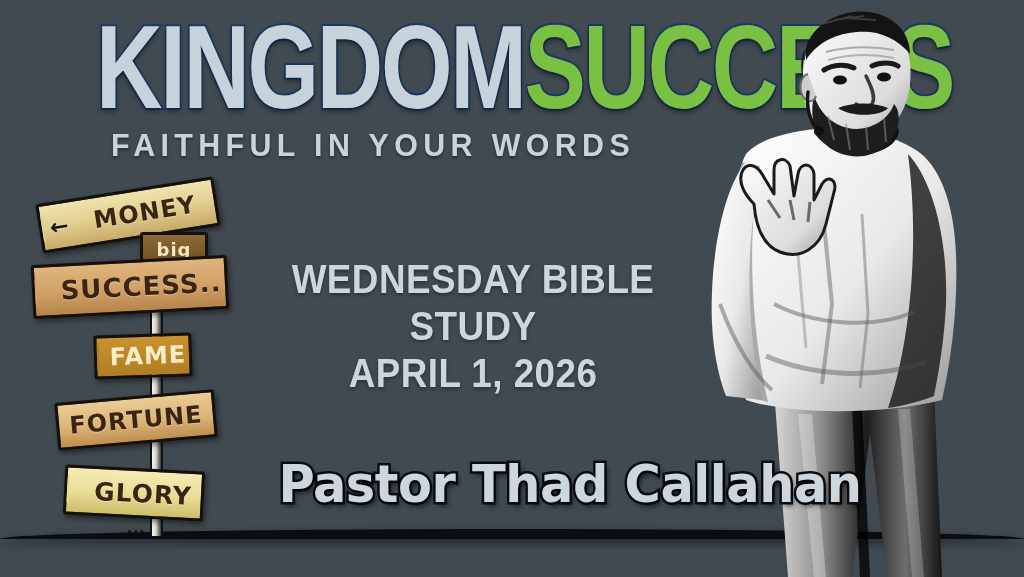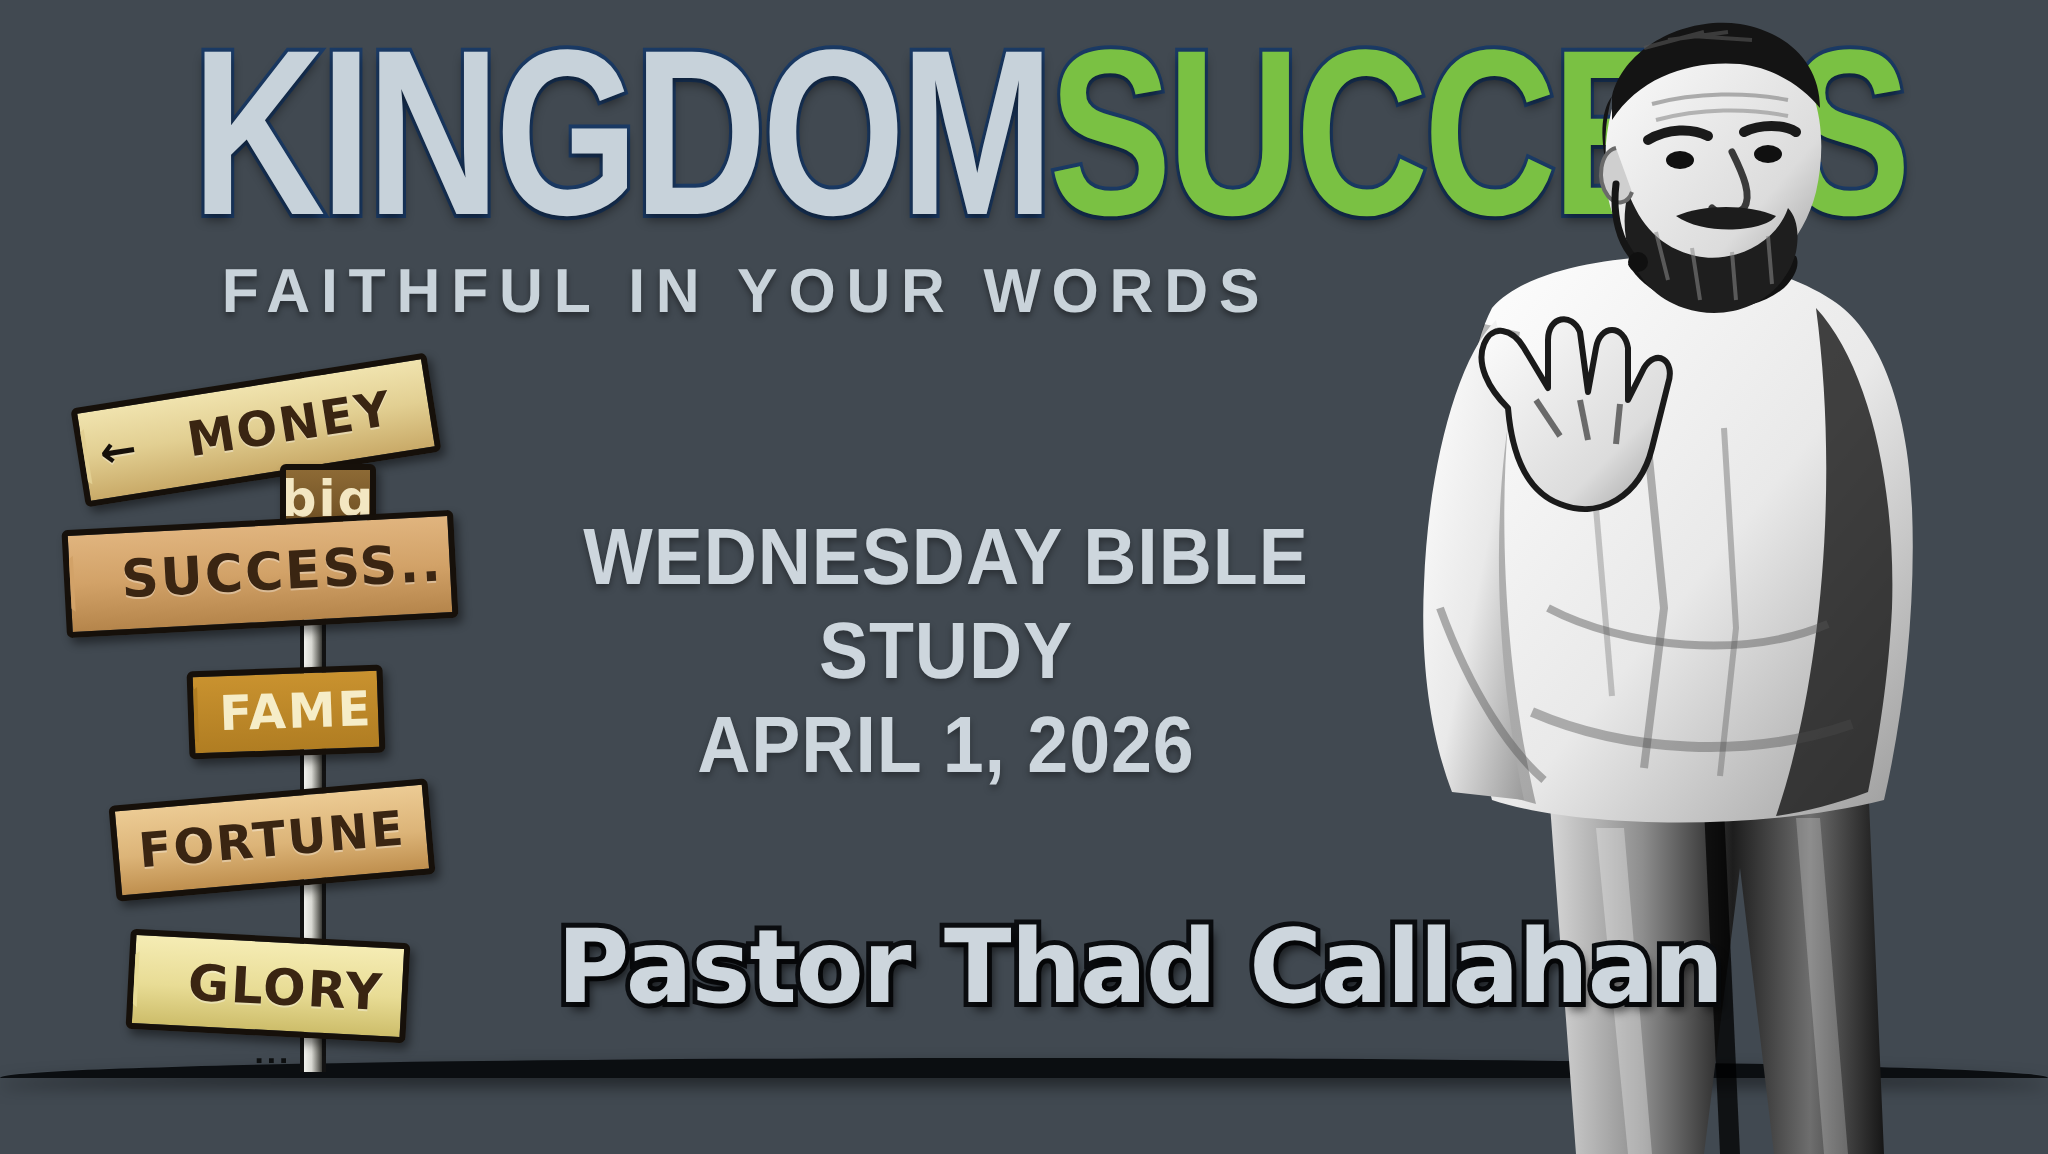--- a/index.html
+++ b/index.html
@@ -109,23 +109,23 @@
   }
   .sign .lbl{letter-spacing:1px;}
 
   .sign-money{
     left:6px;top:22px;width:180px;height:50px;
     background:linear-gradient(180deg,#f0e3ae 0%,#e2cf92 48%,#c9aa68 100%);
     transform:rotate(-9deg);
     font-size:24px;padding-left:34px;
   }
   .sign-big{
-    left:108px;top:64px;width:48px;height:34px;
+    left:108px;top:64px;width:68px;height:34px;
     background:linear-gradient(180deg,#8d6a35 0%,#6e4f23 100%);
-    color:#f3e7c2;font-size:25px;text-shadow:none;border-radius:3px 3px 0 0;
+    color:#f3e7c2;font-size:18px;text-shadow:none;border-radius:3px 3px 0 0;
   }
   .sign-success{
     left:0px;top:92px;width:196px;height:54px;
     background:linear-gradient(180deg,#e0b47e 0%,#d2a268 50%,#b5854b 100%);
     transform:rotate(-3deg);
     font-size:26px;padding-left:22px;
   }
   .sign-fame{
     left:62px;top:166px;width:98px;height:44px;
     background:linear-gradient(180deg,#c9922f 0%,#b07d22 100%);

